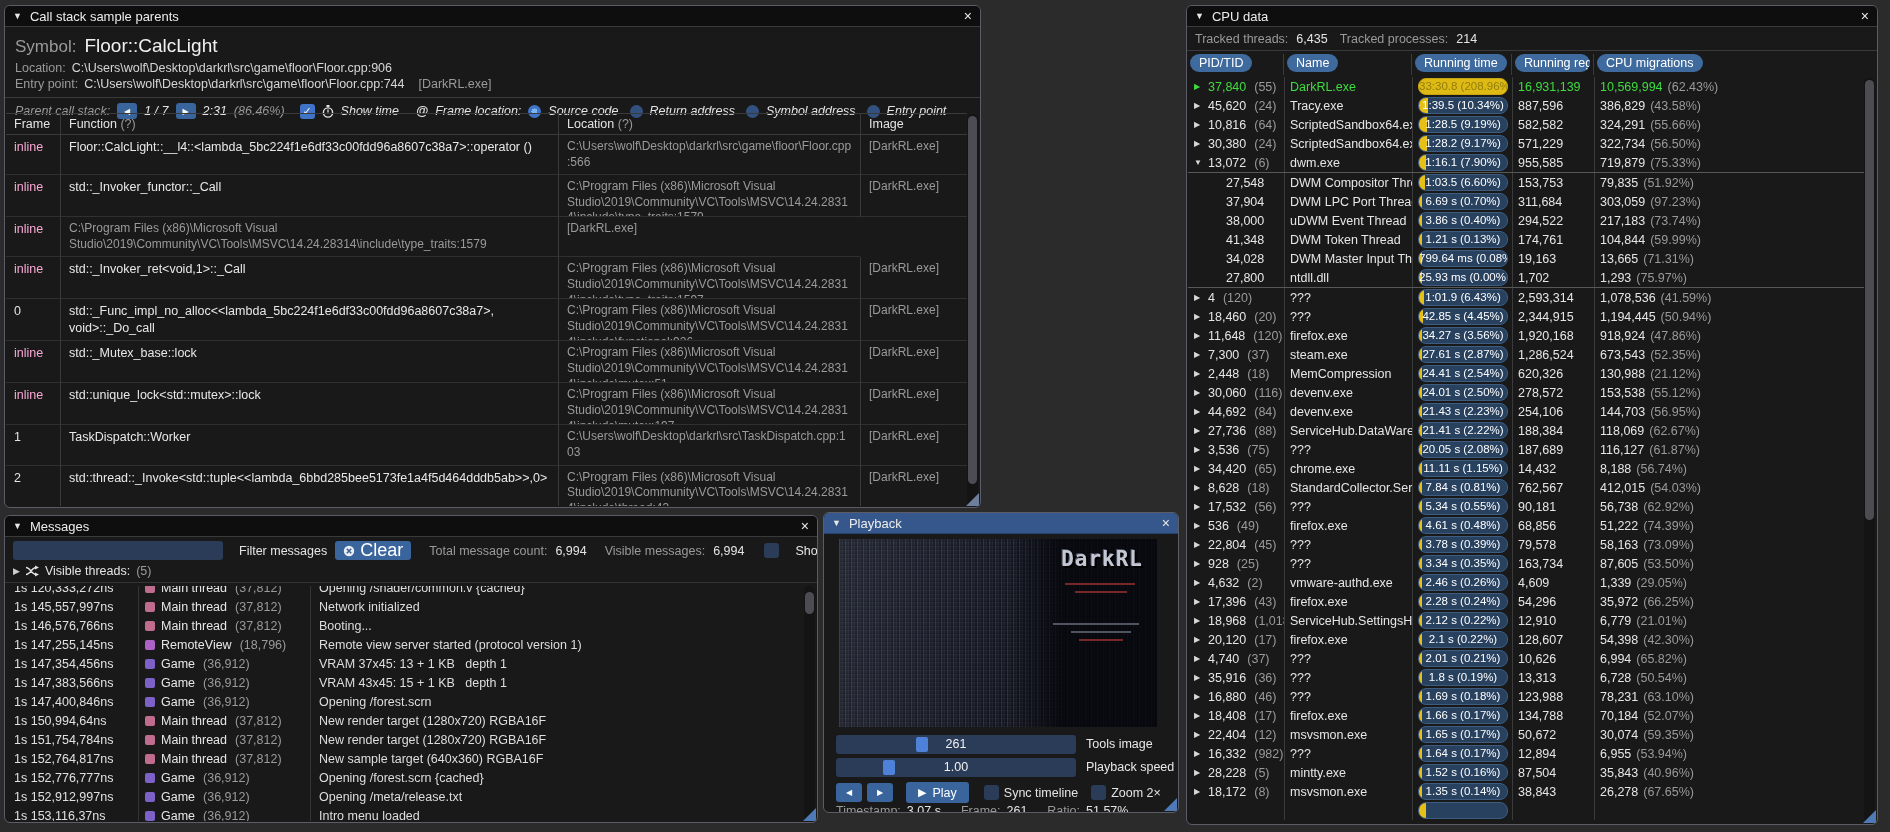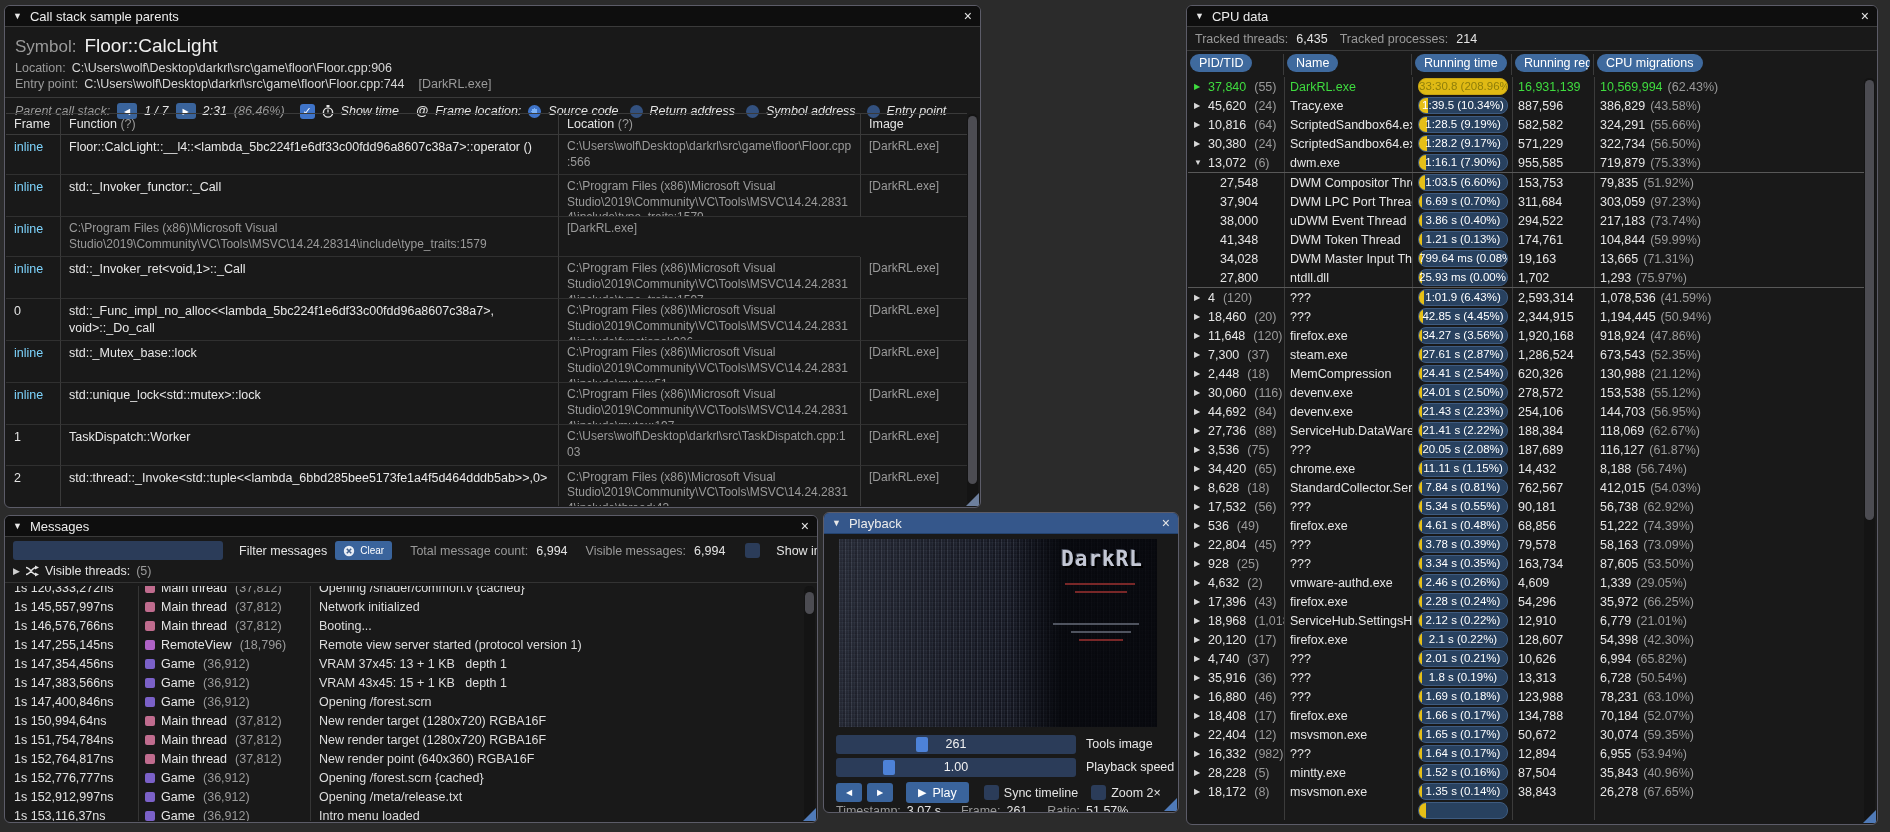--- a/index.html
+++ b/index.html
@@ -4,21 +4,21 @@
 <style>
   html,body{margin:0;padding:0;background:#2b2b2b;width:1890px;height:832px;overflow:hidden;
     font-family:"Liberation Sans","DejaVu Sans",sans-serif;font-size:12.5px;color:#e4e4e4;}
   .panel{position:absolute;background:#191919;border:1px solid #5c5c68;border-radius:6px;overflow:hidden;box-sizing:border-box;}
   .tbar{height:20px;background:#0e0e0e;display:flex;align-items:center;gap:8px;padding:0 8px;border-bottom:1px solid #3a3a3a;}
   .tbar.active{background:#35578b;border-bottom:1px solid #24436f;}
   .tbar .coll{font-size:9px;color:#e8e8e8;}
   .tbar .ttl{font-size:13px;color:#ececec;flex:0 0 auto;}
   .tbar .sp{flex:1;}
   .tbar .x{color:#e8e8e8;font-size:14px;line-height:14px;cursor:default;}
-  .dim{color:#7dd3fc;}
+  .dim{color:#f9a8d4;}
   .grey{color:#9a9a9a;}
   .w{color:#e6e6e6;}
   .green{color:#3fdc3f !important;}
   .vsb{position:absolute;width:11px;background:#141414;border-radius:5px;}
   .vsb .th{position:absolute;left:1px;right:1px;background:#4c4c52;border-radius:5px;}
   .grip{position:absolute;right:1px;bottom:1px;width:0;height:0;border-bottom:13px solid #4f7ab8;border-left:13px solid transparent;}
   .grip.g2{border-bottom-color:#6d7f9d;}
   .btn{background:#3a649c;border-radius:3px;color:#fff;display:inline-flex;align-items:center;justify-content:center;}
   .chk{width:15px;height:15px;border-radius:3px;background:#2b3c59;display:inline-flex;align-items:center;justify-content:center;flex:0 0 auto;}
   .chk.on{background:#3f74c9;color:#fff;font-size:11px;}
@@ -43,21 +43,21 @@
   .cs-hd>div:not(:first-child),.cs-row>div:not(:first-child){border-left:1px solid #3a3a3a;}
   .cs-row>div{padding:4px 8px;border-bottom:1px solid #303030;line-height:1.3;overflow:hidden;}
   .cs-fn{color:#e8e8e8;overflow-wrap:anywhere;}
   .cs-loc,.cs-img{color:#9a9a9a;font-size:12px;overflow-wrap:anywhere;}
   .cs-loc{max-height:33px;}
 
   
   #msg{left:4px;top:515px;width:814px;height:308px;}
   .m-filter{display:flex;align-items:center;gap:8px;padding:4px 8px;white-space:nowrap;overflow:hidden;}
   .m-input{width:200px;height:19px;background:#2b3c59;border-radius:3px;border:none;outline:none;color:#e4e4e4;padding:0 5px;font:12.5px "Liberation Sans",sans-serif;flex:0 0 auto;}
-  .m-clear{height:19px;padding:0 8px;gap:5px;font-size:10px;}
+  .m-clear{height:19px;padding:0 8px;gap:5px;font-size:18px;}
   .m-threads{display:flex;align-items:center;gap:6px;padding:0 8px 4px 8px;border-bottom:1px solid #333;}
   .m-list{position:absolute;left:1px;right:13px;top:70px;bottom:1px;overflow:hidden;}
   .m-row{display:grid;grid-template-columns:132px 172px 1fr;height:19px;align-items:center;}
   .m-row>div{height:100%;display:flex;align-items:center;overflow:hidden;}
   .m-row>div:not(:first-child){border-left:1px solid #353535;}
   .m-time{padding:0 8px;color:#e0e0e0;white-space:pre;justify-content:flex-start;}
   .m-th{padding:0 6px;gap:6px;}
   .m-sq{width:10px;height:10px;border-radius:2px;flex:0 0 auto;}
   .m-txt{padding:0 8px;color:#dedede;white-space:pre;}
 
@@ -88,21 +88,21 @@
   .c-hd>div{padding:0 3px;}
   .c-hd>div:not(:first-child){border-left:1px solid #3b3b3b;}
   .pillh{display:inline-block;background:#3f6a9e;border-radius:9px;padding:2px 9px;color:#fff;white-space:nowrap;max-width:100%;overflow:hidden;box-sizing:border-box;}
   .c-list{position:absolute;left:1px;right:13px;top:71px;bottom:1px;overflow:hidden;}
   .c-row{display:grid;grid-template-columns:96px 128px 100px 82px 1fr;height:19px;align-items:center;}
   .c-row.sept{border-top:1px solid #585858;}
   .c-row>div{height:100%;display:flex;align-items:center;overflow:hidden;white-space:nowrap;}
   .c-row>div:not(:first-child){border-left:1px solid #3b3b3b;padding-left:5px;}
   .c-pid{padding-left:6px;gap:4px;}
   .c-pid .ar{font-size:8px;width:10px;flex:0 0 auto;color:#d8d8d8;}
-  .c-pid.child{padding-left:32px;}
+  .c-pid.child{padding-left:22px;margin-left:16px;}
   .c-cnt{color:#9a9a9a;margin-left:4px;}
   .pill{position:relative;width:88px;height:15px;background:#28415f;border:1px solid #3e5b80;border-radius:8px;overflow:hidden;flex:0 0 auto;}
   .pill .bar{position:absolute;left:0;top:0;bottom:0;background:#e6bf17;}
   .pill .pt{position:relative;text-align:center;font-size:11.5px;line-height:15px;color:#fff;white-space:nowrap;}
   .pill.full{background:#e0ba14;border-color:#c7a512;}
   .pill.full .pt{color:#8f7f0a;}
   .c-mp{color:#9a9a9a;margin-left:5px;}
 </style>
 </head>
 <body>
@@ -338,21 +338,21 @@
         </div>
         <div class="m-txt">New render target (1280x720) RGBA16F</div>
       </div>
       <div class="m-row">
         <div class="m-time">1s 152,764,817ns</div>
         <div class="m-th">
           <span class="m-sq" style="background: rgb(192, 108, 142);"></span>
           <span class="w">Main thread</span>
           <span class="grey" style="margin-left: 2px;">(37,812)</span>
         </div>
-        <div class="m-txt">New render point (640x360) RGBA16F</div>
+        <div class="m-txt">New sample target (640x360) RGBA16F</div>
       </div>
       <div class="m-row">
         <div class="m-time">1s 152,776,777ns</div>
         <div class="m-th">
           <span class="m-sq" style="background: rgb(123, 97, 200);"></span>
           <span class="w">Game</span>
           <span class="grey" style="margin-left: 2px;">(36,912)</span>
         </div>
         <div class="m-txt">Opening /forest.scrn {cached}</div>
       </div>

